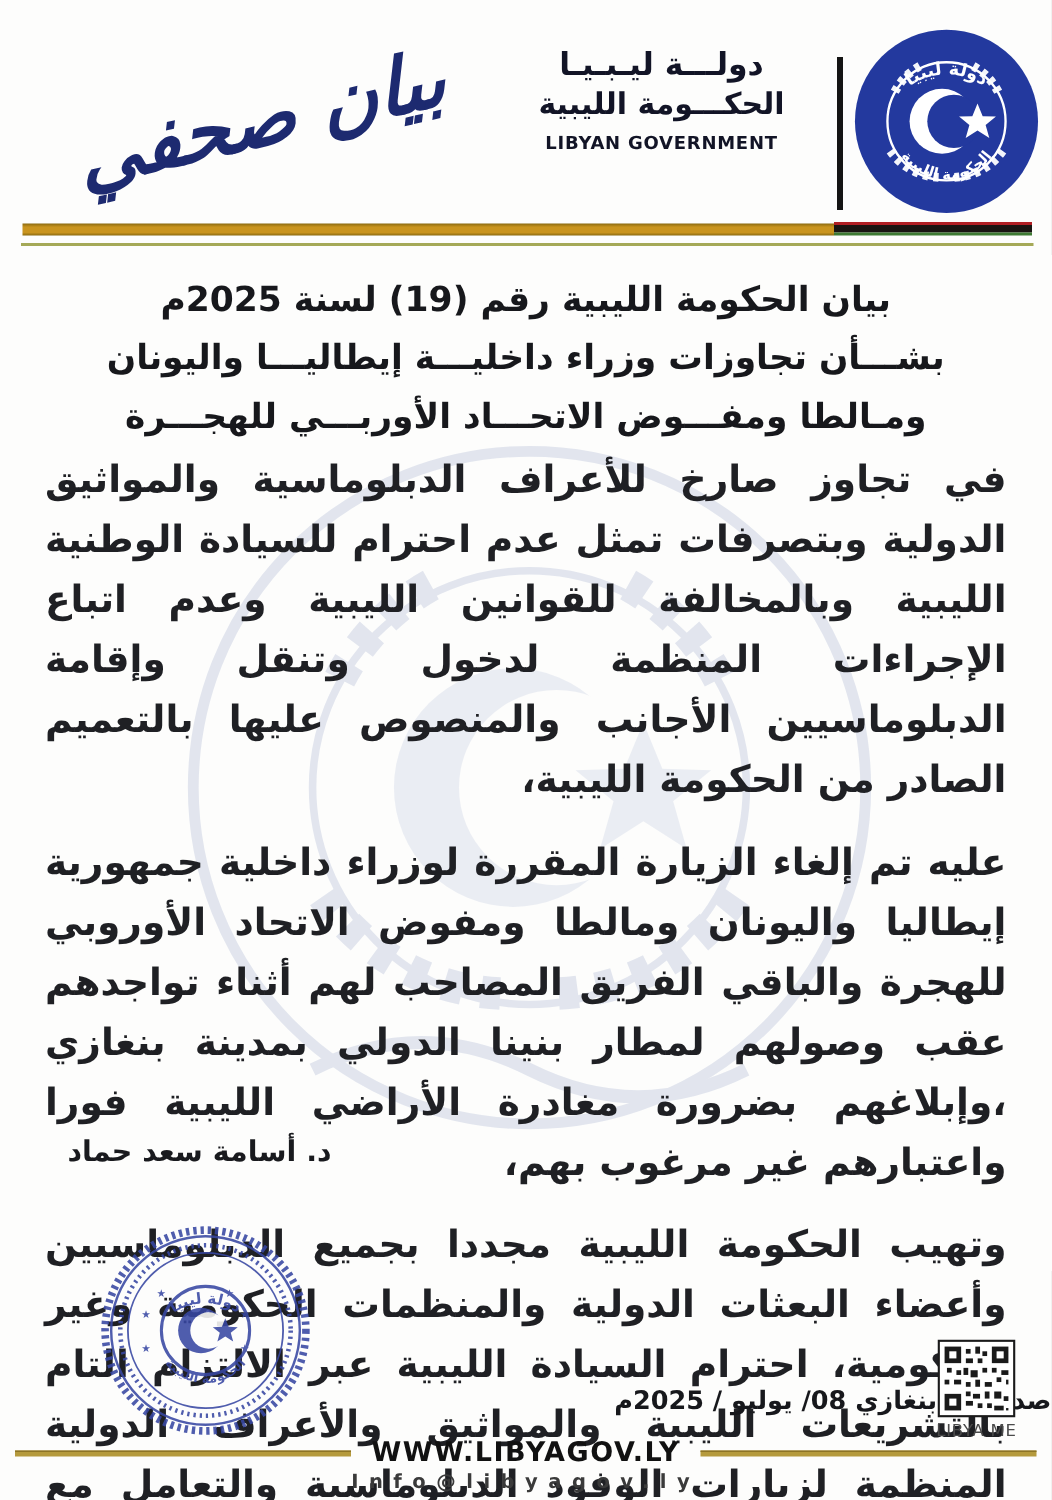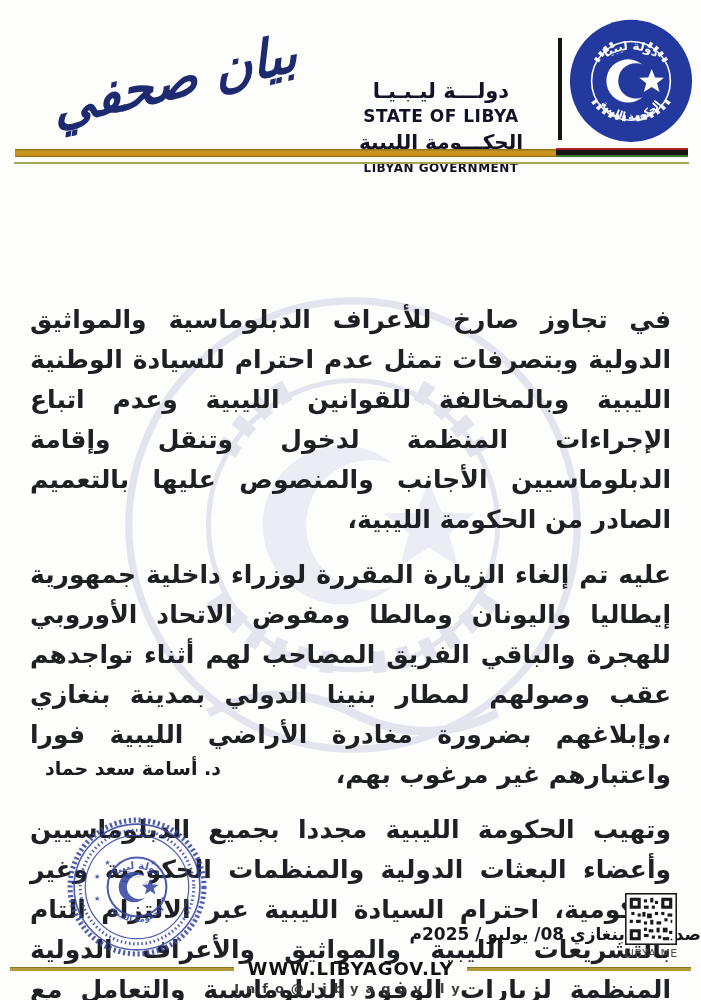--- a/index.html
+++ b/index.html
@@ -14,21 +14,21 @@
     position:absolute;left:48px;top:30px;width:255px;height:110px;
     color:#1d2a70;font-weight:bold;font-style:italic;
     font-size:52px;text-align:center;line-height:100px;
     transform:rotate(-13deg) skewX(-6deg);
     letter-spacing:-1px;white-space:nowrap;
   }
   .gov-block{
     position:absolute;left:327px;top:30px;width:228px;text-align:center;
     color:#121426;font-weight:bold;direction:rtl;
   }
-  .gov-block .ar1{font-size:21px;line-height:26px;margin-top:48px;}
+  .gov-block .ar1{font-size:21px;line-height:26px;}
   .gov-block .en1{font-size:17px;line-height:25px;letter-spacing:.5px;}
   .gov-block .ar2{font-size:20px;line-height:27px;}
   .gov-block .en2{font-size:12px;line-height:24px;letter-spacing:.5px;}
   .vbar{position:absolute;left:558px;top:38px;width:4px;height:102px;background:#141414;}
   .emblem{position:absolute;left:567px;top:10px;width:128px;height:138px;}
   
   .rule-gold{position:absolute;left:15px;top:149px;width:541px;height:8px;
     background:linear-gradient(#8a6a10,#c9941e 30%,#c9941e 75%,#8a6a10);}
   .rule-flag{position:absolute;left:556px;top:148px;width:132px;height:9px;display:flex;flex-direction:column;}
   .rule-flag .r{height:2px;background:#b01f24;}
@@ -70,21 +70,20 @@
 </style>
 </head>
 <body>
 
 <div class="page">
 
   <div class="calligraphy">بيان صحفي</div>
 
   <div class="gov-block">
     <div class="ar1">دولـــة ليـبـيـا</div>
-    <div class="en1">STATE OF LIBYA</div>
     <div class="ar2">الحكـــومة الليبية</div>
     <div class="en2">LIBYAN GOVERNMENT</div>
   </div>
 
   <div class="vbar"></div>
 
   <div class="emblem">
     <svg viewBox="0 0 130 140" xmlns="http://www.w3.org/2000/svg">
       <defs>
         <path id="embTop" d="M 23,74 A 43,43 0 0 1 107,74" fill="none"></path>
@@ -109,20 +108,25 @@
   </div>
 
   <div class="rule-gold"></div>
   <div class="rule-flag">
     <div class="r"></div>
     <div class="k"></div>
     <div class="g"></div>
   </div>
   <div class="rule-thin"></div>
 
+  <div class="title">
+    <div>بيان الحكومة الليبية رقم (19) لسنة 2025م</div>
+    <div>بشـــأن تجاوزات وزراء داخليـــة إيطاليـــا واليونان</div>
+    <div>ومـالطا ومفـــوض الاتحـــاد الأوربـــي للهجـــرة</div>
+  </div>
 
   <div class="watermark">
     <svg viewBox="0 0 130 140" xmlns="http://www.w3.org/2000/svg">
       <circle cx="65" cy="70" r="62" fill="none" stroke="#5a6fa8" stroke-width="2"></circle>
       <circle cx="65" cy="70" r="40" fill="none" stroke="#5a6fa8" stroke-width="1.4"></circle>
       <path d="M 27,90 A 42,42 0 0 0 62,108" fill="none" stroke="#5a6fa8" stroke-width="6" stroke-dasharray="3.5 3.5"></path>
       <path d="M 103,90 A 42,42 0 0 1 68,108" fill="none" stroke="#5a6fa8" stroke-width="6" stroke-dasharray="3.5 3.5"></path>
       <path d="M 30,50 A 42,42 0 0 1 48,32" fill="none" stroke="#5a6fa8" stroke-width="6" stroke-dasharray="3.5 3.5"></path>
       <path d="M 100,50 A 42,42 0 0 0 82,32" fill="none" stroke="#5a6fa8" stroke-width="6" stroke-dasharray="3.5 3.5"></path>
       <circle cx="62" cy="70" r="22" fill="#8fa0c8"></circle>

